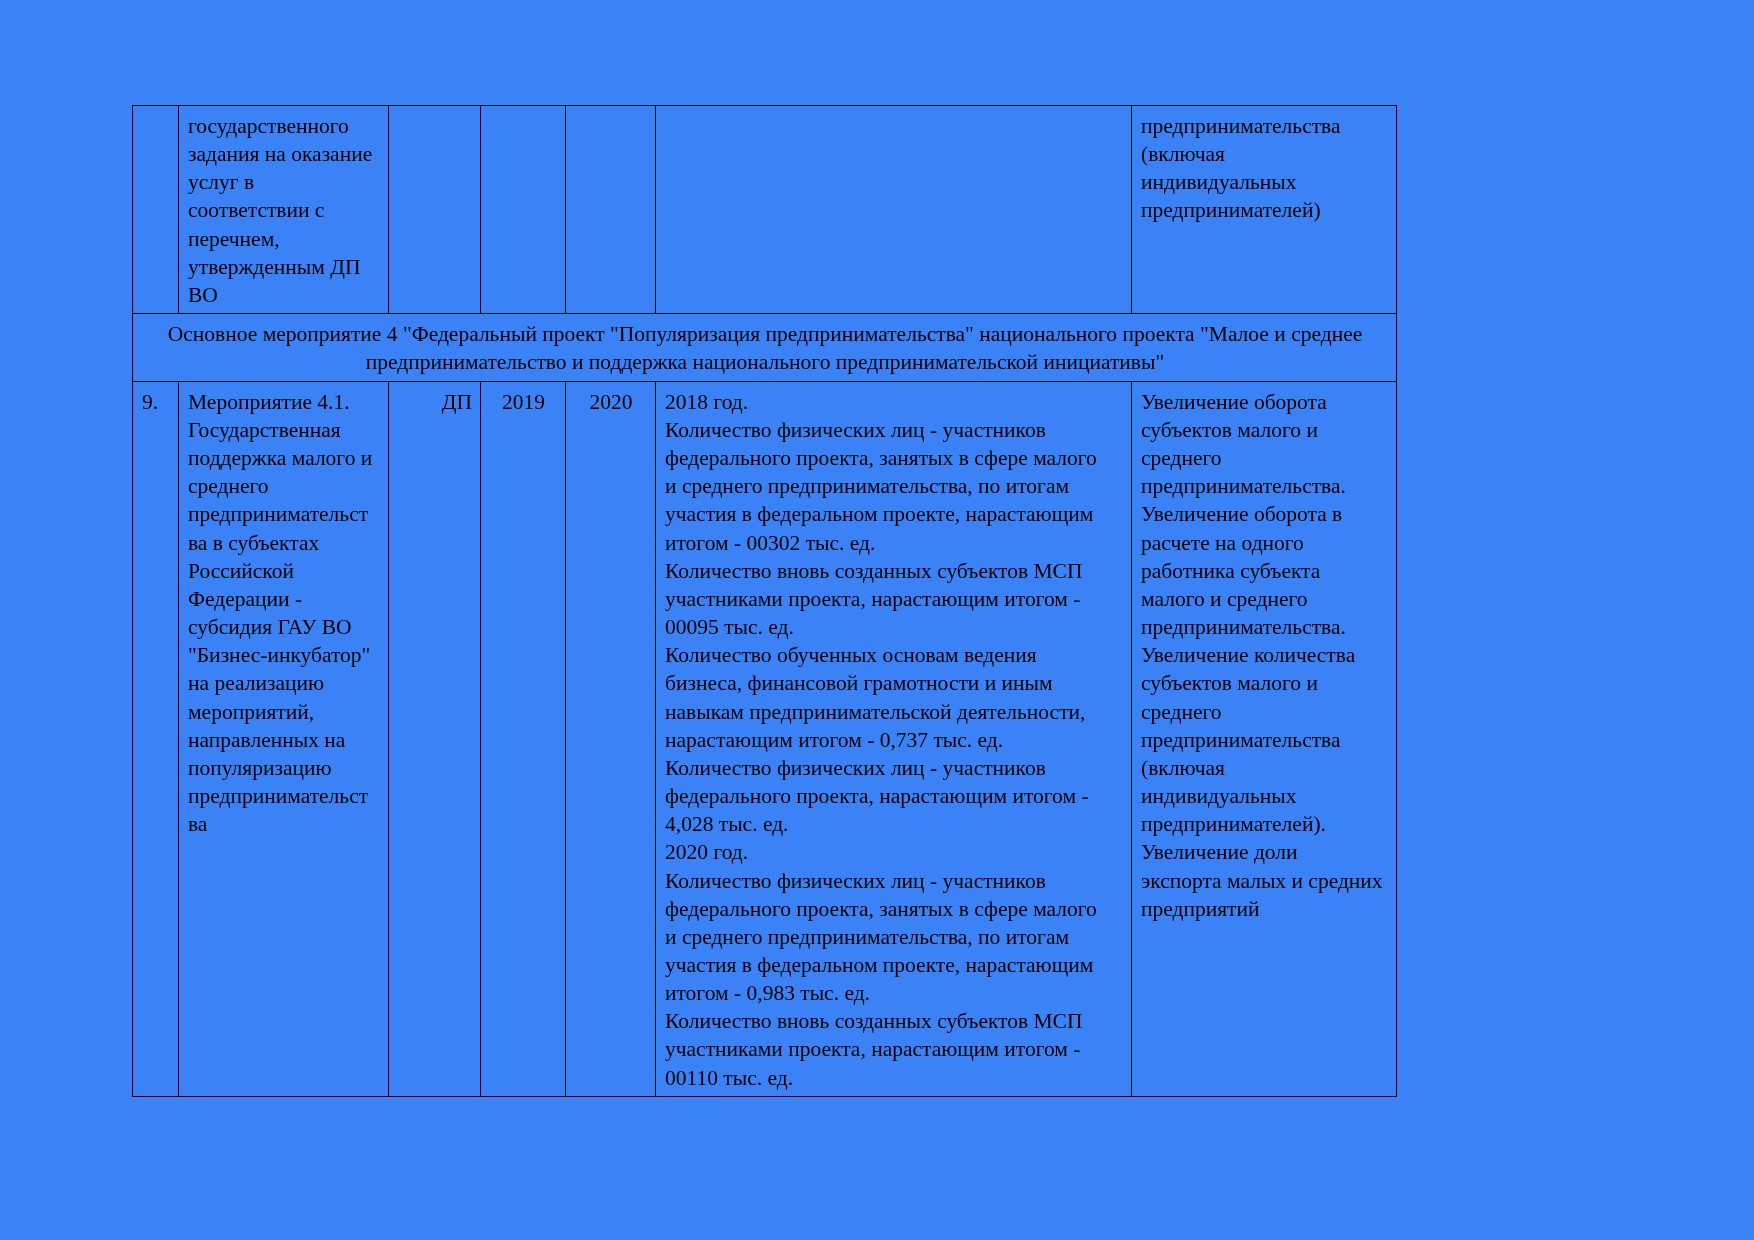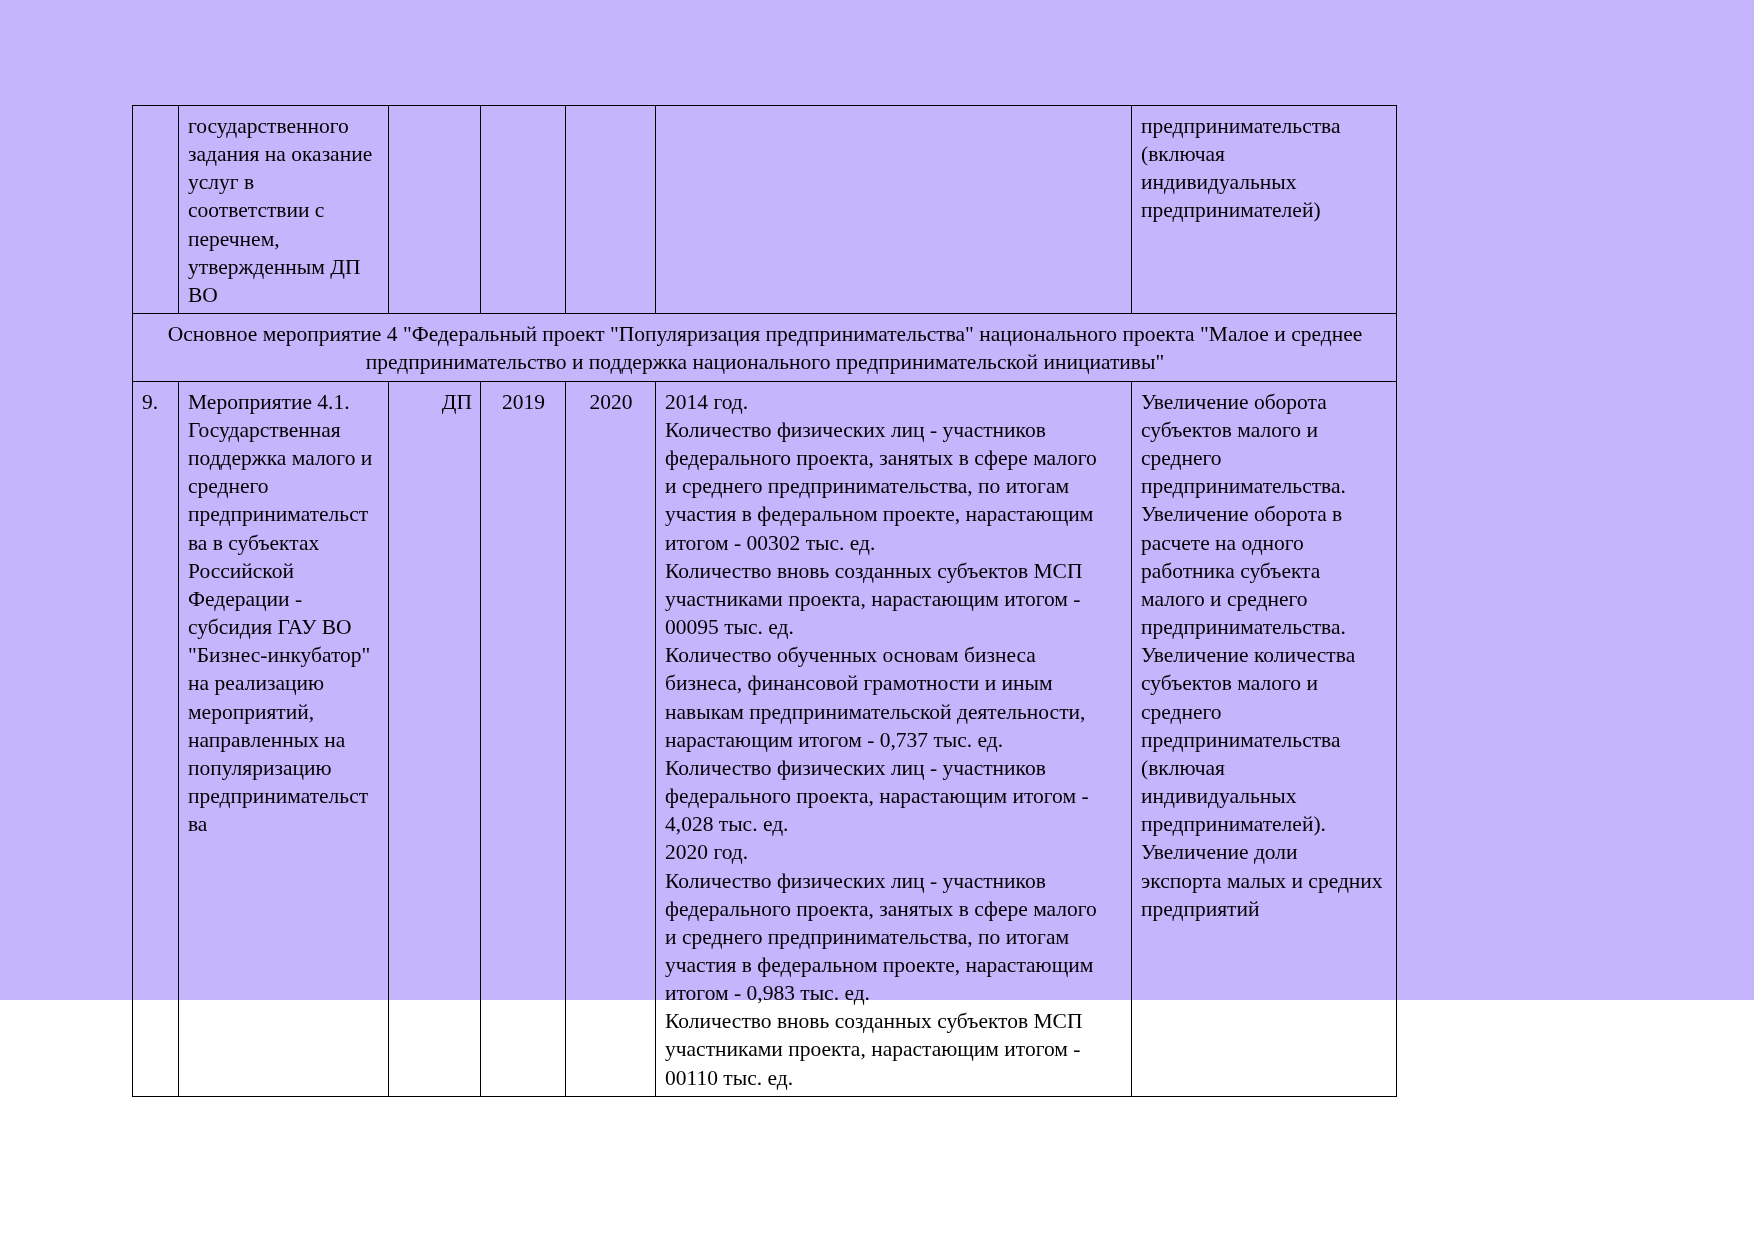--- a/index.html
+++ b/index.html
@@ -11,22 +11,22 @@
   body {
     width: 1754px;
     height: 1240px;
     font-family: "Liberation Serif", "DejaVu Serif", serif;
     color: #000000;
     overflow: hidden;
   }
   .page {
     position: relative;
     width: 1754px;
-    height: 1000px;
-    background: #c4b5fd;
+    height: 1240px;
+    background: #3b82f6;
     box-sizing: border-box;
   }
   .table-wrap {
     position: absolute;
     left: 132px;
     top: 105px;
     width: 1264px;
   }
   table.doc-table {
     border-collapse: collapse;
@@ -138,30 +138,30 @@
             <span class="p">мероприятий,</span>
             <span class="p">направленных на</span>
             <span class="p">популяризацию</span>
             <span class="p">предпринимательст</span>
             <span class="p">ва</span>
           </td>
           <td class="exec-cell">ДП</td>
           <td class="center-cell">2019</td>
           <td class="center-cell">2020</td>
           <td class="desc-cell">
-            <span class="p">2014 год.</span>
+            <span class="p">2018 год.</span>
             <span class="p">Количество физических лиц - участников</span>
             <span class="p">федерального проекта, занятых в сфере малого</span>
             <span class="p">и среднего предпринимательства, по итогам</span>
             <span class="p">участия в федеральном проекте, нарастающим</span>
             <span class="p">итогом - 00302 тыс. ед.</span>
             <span class="p">Количество вновь созданных субъектов МСП</span>
             <span class="p">участниками проекта, нарастающим итогом -</span>
             <span class="p">00095 тыс. ед.</span>
-            <span class="p">Количество обученных основам бизнеса</span>
+            <span class="p">Количество обученных основам ведения</span>
             <span class="p">бизнеса, финансовой грамотности и иным</span>
             <span class="p">навыкам предпринимательской деятельности,</span>
             <span class="p">нарастающим итогом - 0,737 тыс. ед.</span>
             <span class="p">Количество физических лиц - участников</span>
             <span class="p">федерального проекта, нарастающим итогом -</span>
             <span class="p">4,028 тыс. ед.</span>
             <span class="p">2020 год.</span>
             <span class="p">Количество физических лиц - участников</span>
             <span class="p">федерального проекта, занятых в сфере малого</span>
             <span class="p">и среднего предпринимательства, по итогам</span>

